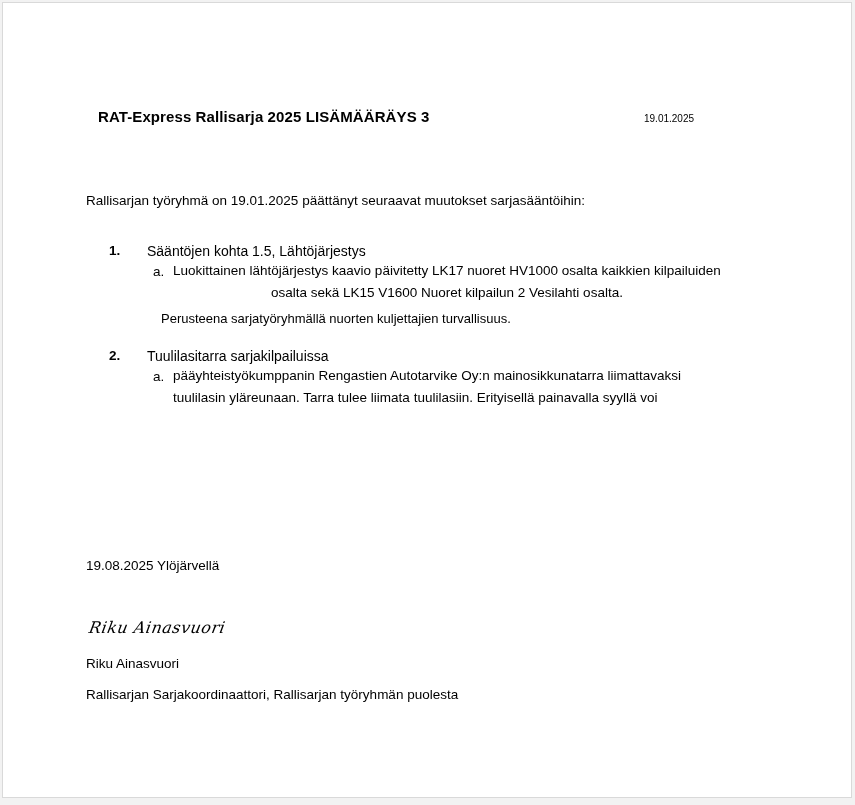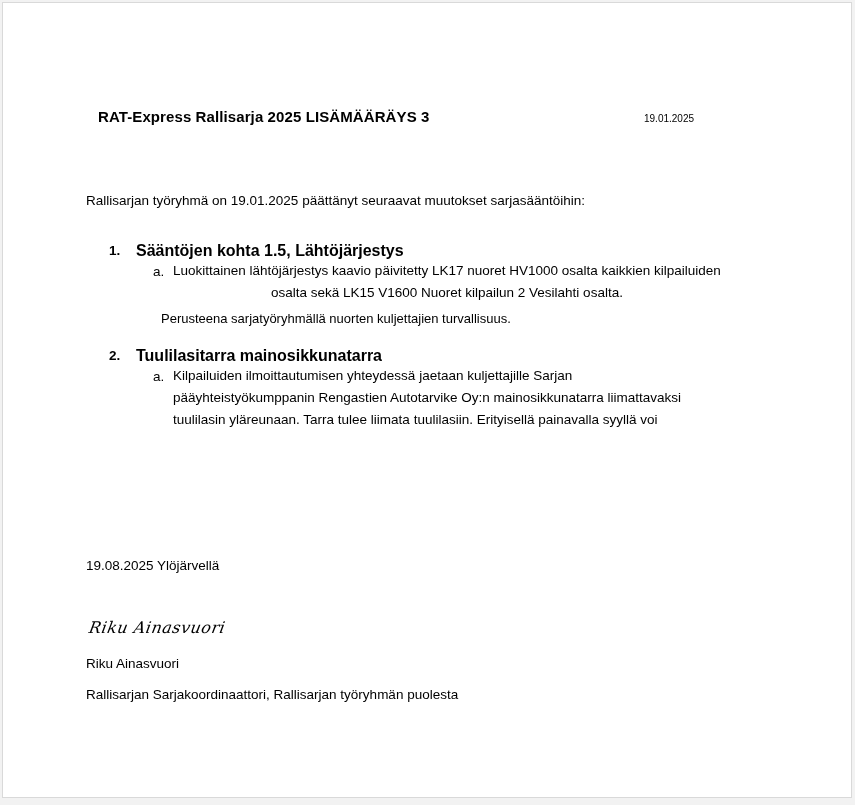--- a/index.html
+++ b/index.html
@@ -37,22 +37,22 @@
   }
   .intro {
     left: 83px; top: 174px;
     font-size: 13.5px; line-height: 16px; margin-top: 16px;
   }
   .item-number {
     left: 106px;
     font-size: 13.5px; font-weight: bold; line-height: 16px;
   }
   .item-heading {
-    left: 133px;
-    font-size: 16px; font-weight: bold; line-height: 16px;
+    left: 144px;
+    font-size: 14px; font-weight: normal; line-height: 16px;
   }
   .row-item1 { top: 240px; }
   .row-item2 { top: 345px; }
   .sub-marker {
     left: 150px;
     font-size: 13.5px; line-height: 16px;
   }
   .sub-marker-1 { top: 261px; }
   .sub-marker-2 { top: 366px; }
   .sub-lines { left: 170px; font-size: 13.5px; }
@@ -98,24 +98,23 @@
   <div class="abs item-number row-item1">1.</div>
   <div class="abs item-heading row-item1">Sääntöjen kohta 1.5, Lähtöjärjestys</div>
   <div class="abs sub-marker sub-marker-1">a.</div>
   <div class="abs sub-lines sub-lines-1">
     <span class="line">Luokittainen lähtöjärjestys kaavio päivitetty LK17 nuoret HV1000 osalta kaikkien kilpailuiden</span>
     <span class="line">osalta sekä LK15 V1600 Nuoret kilpailun 2 Vesilahti osalta.</span>
   </div>
   <div class="abs note">Perusteena sarjatyöryhmällä nuorten kuljettajien turvallisuus.</div>
 
   <div class="abs item-number row-item2">2.</div>
-  <div class="abs item-heading row-item2">Tuulilasitarra mainosikkunatarra</div>
+  <div class="abs item-heading row-item2">Tuulilasitarra sarjakilpailuissa</div>
   <div class="abs sub-marker sub-marker-2">a.</div>
   <div class="abs sub-lines sub-lines-2">
-    <span class="line">Kilpailuiden ilmoittautumisen yhteydessä jaetaan kuljettajille Sarjan</span>
     <span class="line">pääyhteistyökumppanin Rengastien Autotarvike Oy:n mainosikkunatarra liimattavaksi</span>
     <span class="line">tuulilasin yläreunaan. Tarra tulee liimata tuulilasiin. Erityisellä painavalla syyllä voi</span>
   </div>
 
   <div class="abs place-date">19.08.2025 Ylöjärvellä</div>
   <div class="abs signature">Riku Ainasvuori</div>
   <div class="abs signer-name">Riku Ainasvuori</div>
   <div class="abs signer-title">Rallisarjan Sarjakoordinaattori, Rallisarjan työryhmän puolesta</div>
 
 </div>

